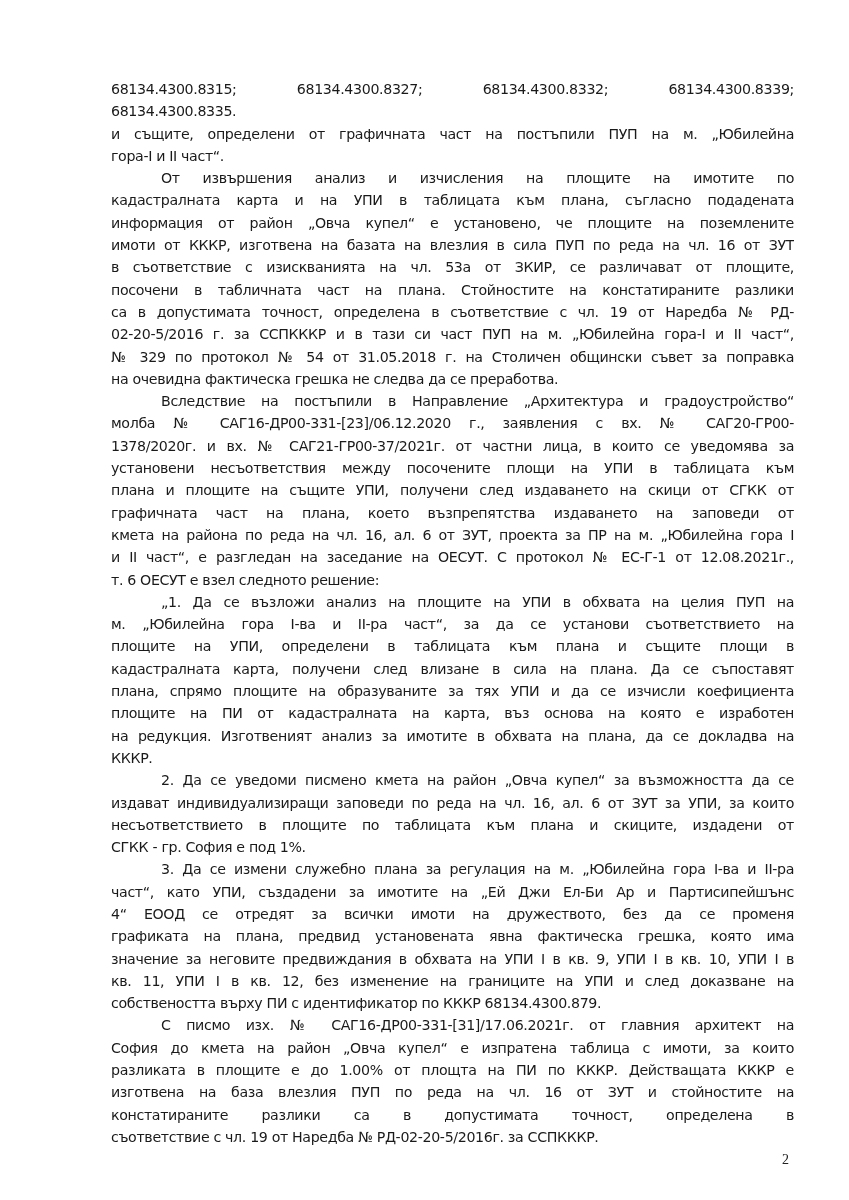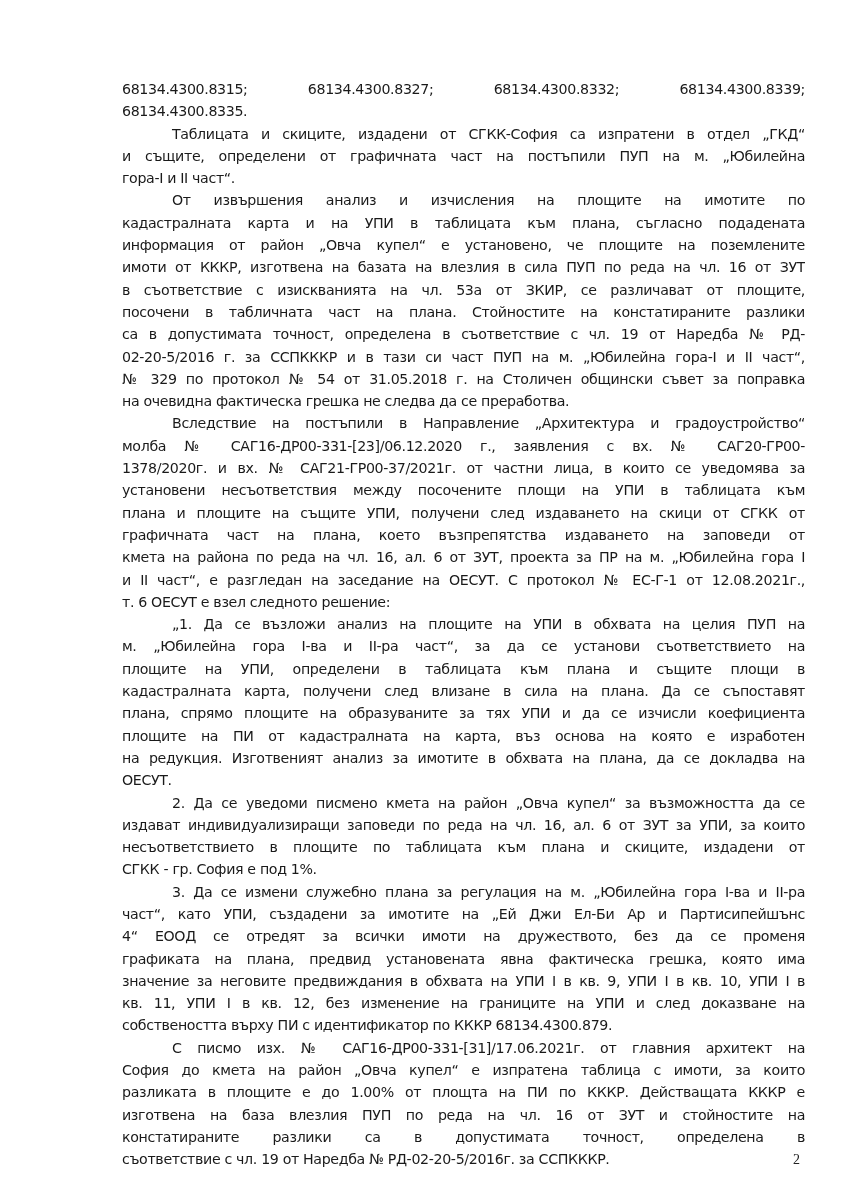--- a/index.html
+++ b/index.html
@@ -1,18 +1,18 @@
 <!DOCTYPE html>
 <html><head>
   <meta charset="utf-8">
   <style>
     html, body { margin: 0; padding: 0; background: #ffffff; }
     body { width: 849px; height: 1200px; position: relative; overflow: hidden; }
     .page {
-      position: absolute; left: 12px; top: 0; width: 728px; height: 1200px;
+      position: absolute; left: 1px; top: 0; width: 728px; height: 1200px;
       background: #ffffff; color: #1a1a1a;
     }
     .text-block {
       position: absolute; left: 110px; top: 78px; width: 683px;
       font-family: "DejaVu Sans", sans-serif; font-size: 14.2px;
       letter-spacing: -0.35px;
     }
     .line {
       height: 22.3px; line-height: 22.3px; white-space: nowrap;
       text-align: justify; text-align-last: justify; overflow: hidden;
@@ -24,21 +24,20 @@
       font-family: "Liberation Serif", serif; font-size: 14px; color: #222;
     }
   </style>
 </head>
 <body>
 
 <div class="page">
   <div class="text-block" id="text-block">
       <div class="line">68134.4300.8315;      68134.4300.8327;      68134.4300.8332;      68134.4300.8339;</div>
       <div class="line last">68134.4300.8335.</div>
-      <div class="line indent">Таблицата и скиците, издадени от СГКК-София са изпратени в отдел „ГКД“</div>
       <div class="line">и същите, определени от графичната част на постъпили ПУП на м. „Юбилейна</div>
       <div class="line last">гора-I и II част“.</div>
       <div class="line indent">От извършения анализ и изчисления на площите на имотите по</div>
       <div class="line">кадастралната карта и на УПИ в таблицата към плана, съгласно подадената</div>
       <div class="line">информация от район „Овча купел“ е установено, че площите на поземлените</div>
       <div class="line">имоти от КККР, изготвена на базата на влезлия в сила ПУП по реда на чл. 16 от ЗУТ</div>
       <div class="line">в съответствие с изискванията на чл. 53а от ЗКИР, се различават от площите,</div>
       <div class="line">посочени в табличната част на плана. Стойностите на констатираните разлики</div>
       <div class="line">са в допустимата точност, определена в съответствие с чл. 19 от Наредба № РД-</div>
       <div class="line">02-20-5/2016 г. за ССПКККР и в тази си част ПУП на м. „Юбилейна гора-I и II част“,</div>
@@ -53,21 +52,21 @@
       <div class="line">кмета на района по реда на чл. 16, ал. 6 от ЗУТ, проекта за ПР на м. „Юбилейна гора I</div>
       <div class="line">и II част“, е разгледан на заседание на ОЕСУТ. С протокол № ЕС-Г-1 от 12.08.2021г.,</div>
       <div class="line last">т. 6 ОЕСУТ е взел следното решение:</div>
       <div class="line indent">„1. Да се възложи анализ на площите на УПИ в обхвата на целия ПУП на</div>
       <div class="line">м. „Юбилейна гора I-ва и II-ра част“, за да се установи съответствието на</div>
       <div class="line">площите на УПИ, определени в таблицата към плана и същите площи в</div>
       <div class="line">кадастралната карта, получени след влизане в сила на плана. Да се съпоставят</div>
       <div class="line">плана, спрямо площите на образуваните за тях УПИ и да се изчисли коефициента</div>
       <div class="line">площите на ПИ от кадастралната  на карта, въз основа на която е изработен</div>
       <div class="line">на редукция. Изготвеният анализ за имотите в обхвата на плана, да се докладва на</div>
-      <div class="line last">ОЕСУТ.</div>
+      <div class="line last">КККР.</div>
       <div class="line indent">2. Да се уведоми писмено кмета на район „Овча купел“ за възможността да се</div>
       <div class="line">издават индивидуализиращи заповеди по реда на чл. 16, ал. 6 от ЗУТ за УПИ, за които</div>
       <div class="line">несъответствието в площите по таблицата към плана и скиците, издадени от</div>
       <div class="line last">СГКК - гр. София е под 1%.</div>
       <div class="line indent">3. Да се измени служебно плана за регулация на м. „Юбилейна гора I-ва и II-ра</div>
       <div class="line">част“, като УПИ, създадени за имотите на „Ей Джи Ел-Би Ар и Партисипейшънс</div>
       <div class="line">4“ ЕООД се отредят за всички имоти на дружеството, без да се променя</div>
       <div class="line">графиката на плана, предвид установената явна фактическа грешка, която има</div>
       <div class="line">значение за неговите предвиждания в обхвата на УПИ I в кв. 9, УПИ I в кв. 10, УПИ I в</div>
       <div class="line">кв. 11, УПИ I в кв. 12, без изменение на границите на УПИ и след доказване на</div>

